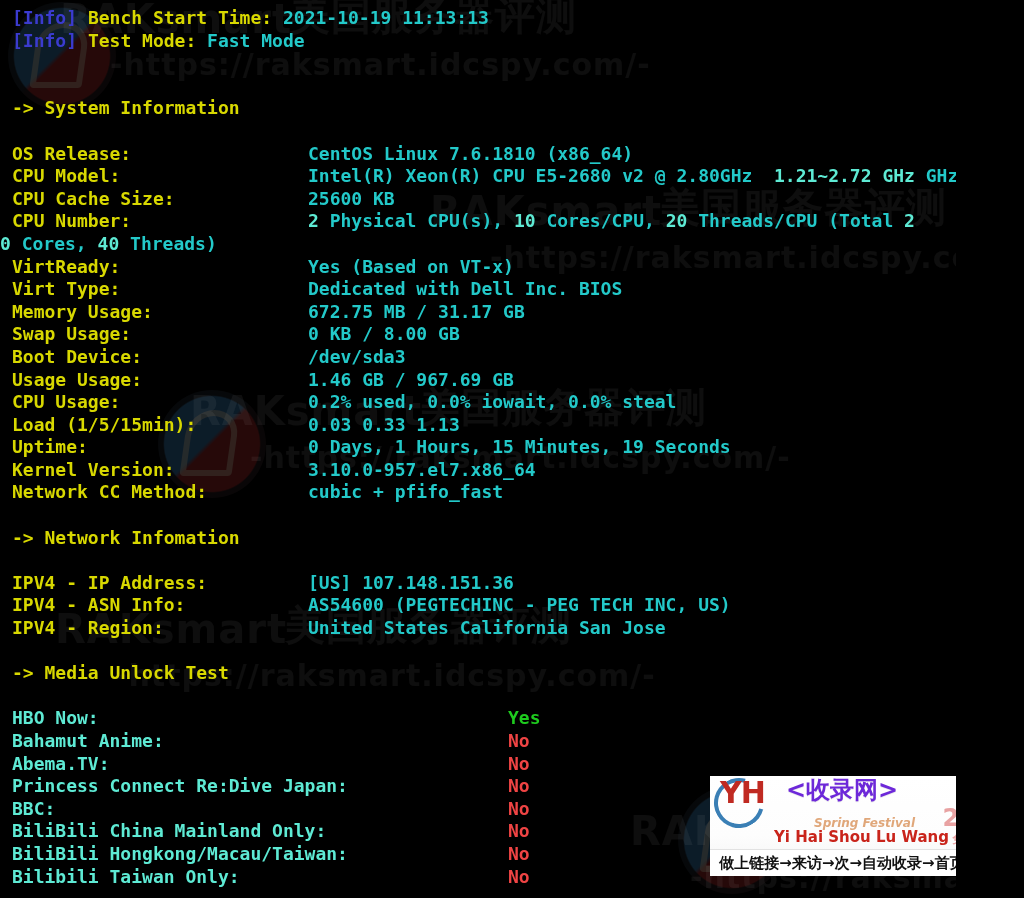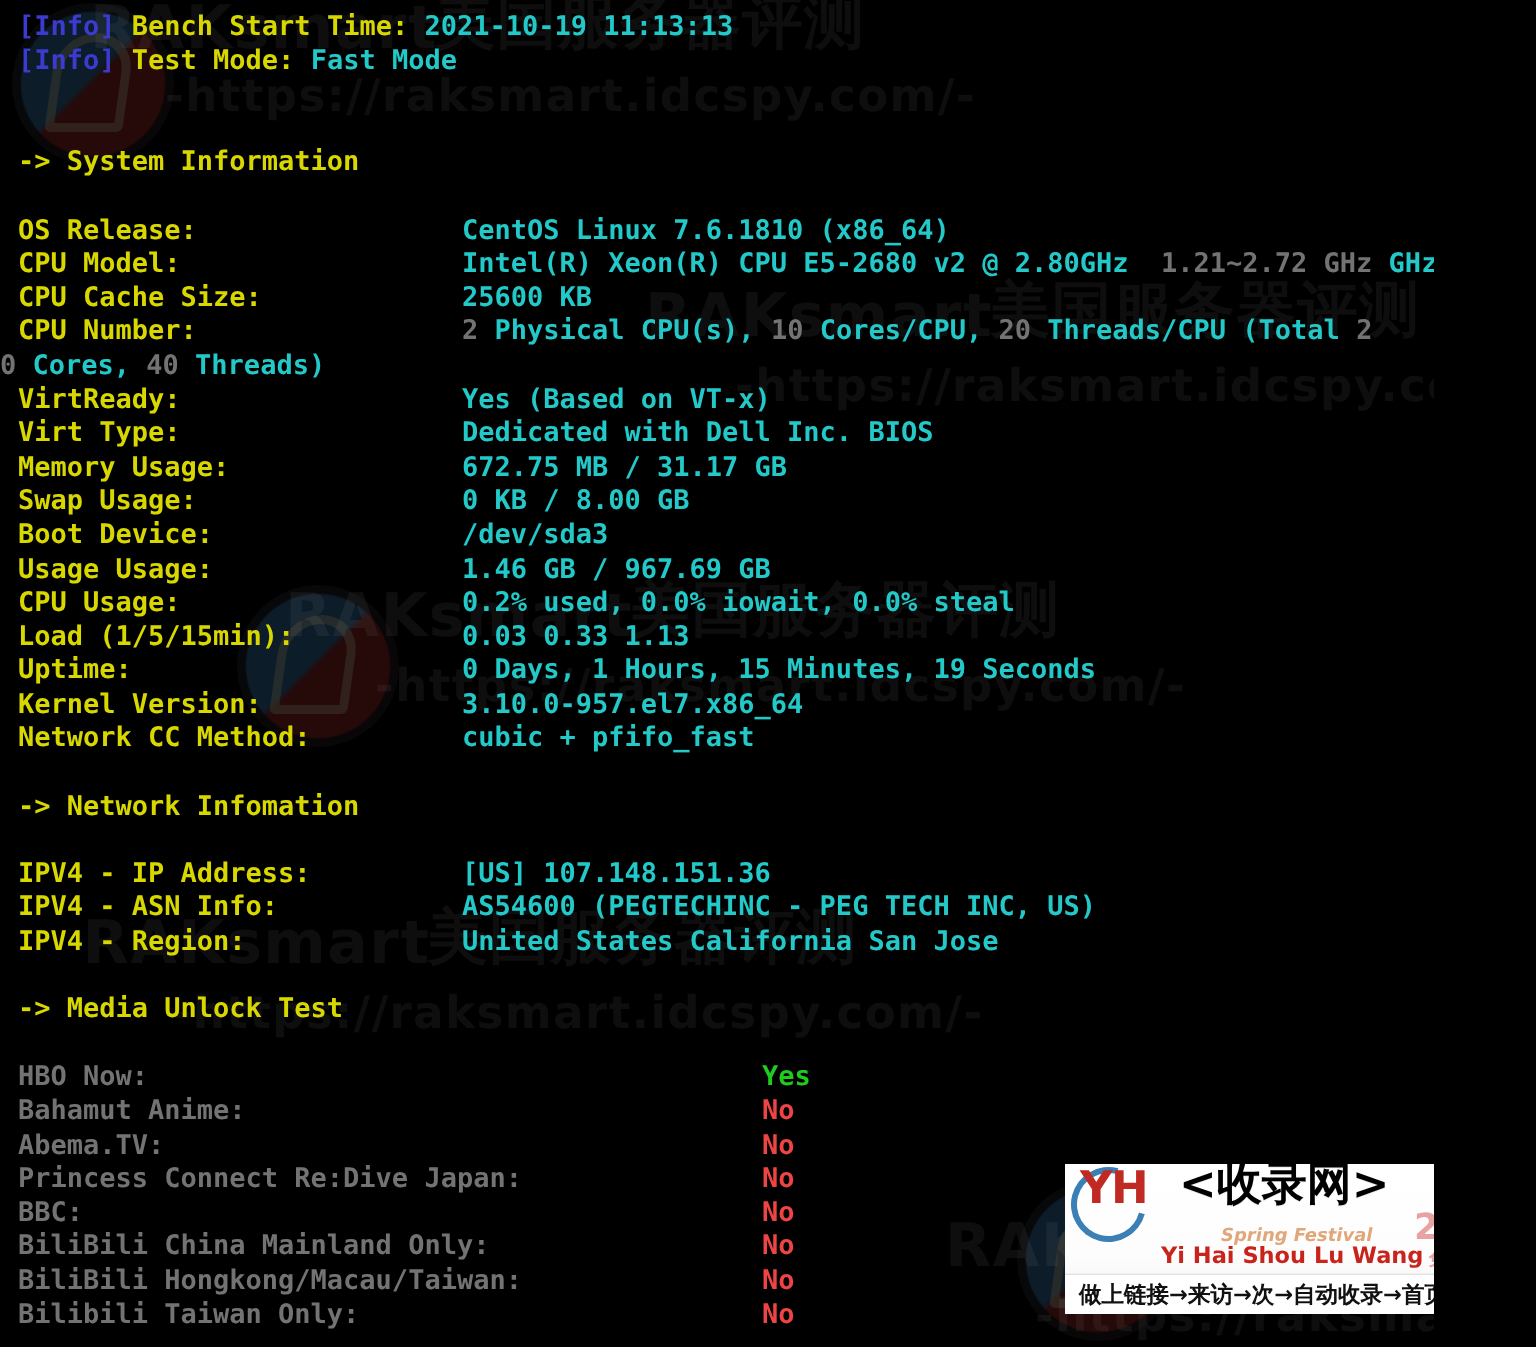--- a/index.html
+++ b/index.html
@@ -76,21 +76,21 @@
     height: 22.6px;
     padding-left: 12px;
     box-sizing: border-box;
   }
   .line.nopad { padding-left: 0; }
 
   
   .c-blue   { color: #3b3bcf; }
   .c-yellow { color: #d8d800; }
   .c-cyan   { color: #23c9c9; }
-  .c-white  { color: #737373; }
+  .c-white  { color: #5eead4; }
   .c-green  { color: #1ecb1e; }
   .c-red    { color: #ef4444; }
 
   .lbl { display: inline-block; }
 
   
   #banner {
     position: absolute;
     z-index: 3;
     left: 710px;
@@ -123,23 +123,23 @@
     height: 42px;
     border: 4px solid #3a7fb5;
     border-radius: 50%;
     border-right-color: transparent;
     transform: rotate(-30deg);
   }
   #banner .cnbig {
     position: absolute;
     left: 76px;
     top: 3px;
-    font-size: 30px;
-    font-weight: bold;
-    color: #000000;
+    font-size: 24px;
+    font-weight: bold;
+    color: #6d28d9;
     letter-spacing: 0px;
     text-shadow: 0 1px 0 rgba(0,0,0,0.08);
   }
   #banner .spring {
     position: absolute;
     left: 104px;
     top: 36px;
     font-size: 12px;
     font-style: italic;
     color: #e0a77a;

